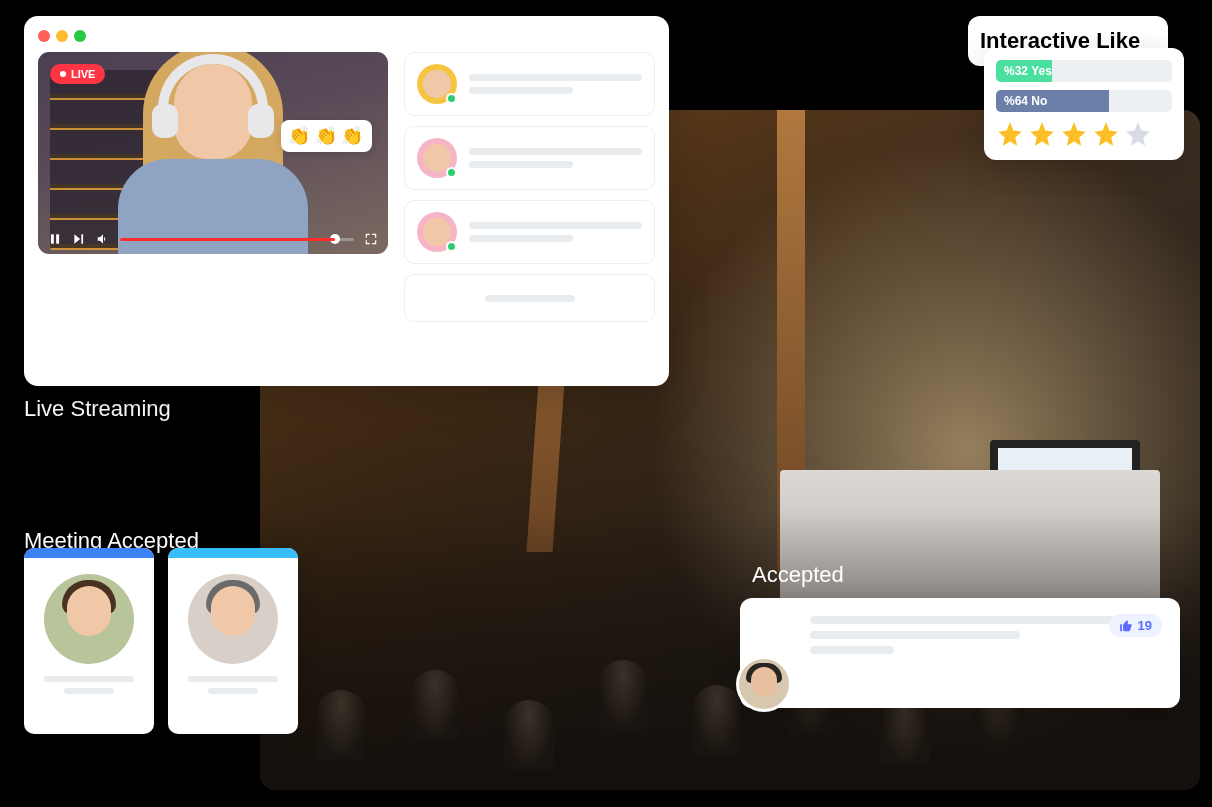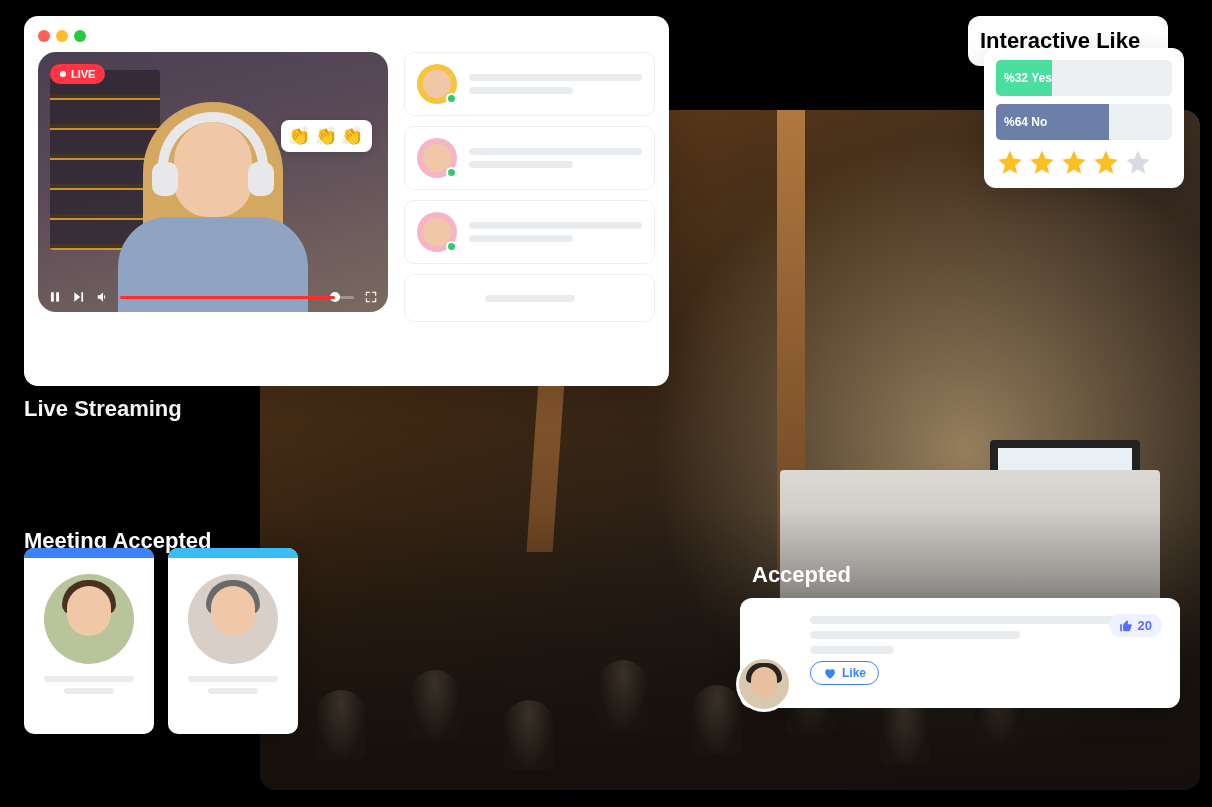--- a/index.html
+++ b/index.html
@@ -55,22 +55,22 @@
 }
 .traffic { display: flex; gap: 6px; margin-bottom: 10px; }
 .dot { width: 12px; height: 12px; border-radius: 50%; }
 .dot.red { background: #ff5f56; }
 .dot.yellow { background: #ffbd2e; }
 .dot.green { background: #27c93f; }
 
 .stream-body { display: flex; gap: 16px; }
 .video-area {
   width: 350px;
-  height: 260px;
-  border-radius: 18px;
+  height: 202px;
+  border-radius: 11px;
   position: relative;
   overflow: hidden;
   background: linear-gradient(165deg, #4a3f52 0%, #5a4a58 40%, #7a6a60 100%);
 }
 .shelves { position:absolute; top:18px; left:12px; width:110px; height:180px; background:repeating-linear-gradient(180deg,#2d2530 0 24px,#3d2f1a 24px 28px,#e8a030 28px 30px); border-radius:3px; opacity:.8;}
 .presenter {
   position:absolute; bottom:0; left:50%; transform:translateX(-50%);
   width:210px; height:220px;
 }
 .presenter .hair { position:absolute; top:10px; left:50%; transform:translateX(-50%); width:140px; height:170px; background:#d4a860; border-radius:70px 70px 40px 40px; }
@@ -106,21 +106,21 @@
 }
 .avatar { width:40px; height:40px; border-radius:50%; position:relative; flex-shrink:0; }
 .avatar .face-mini { position:absolute; inset:6px; background:#f0c8a8; border-radius:50%; }
 .status-dot { position:absolute; bottom:0; right:0; width:11px; height:11px; border-radius:50%; background:#2ecc71; border:2px solid #fff; }
 .plines { flex:1; display:flex; flex-direction:column; gap:6px; }
 .pline { height:7px; background:#e9ecef; border-radius:4px; }
 .pline.short { width:60%; }
 .participant.empty { height:48px; justify-content:center; }
 
 .label {
-  position:absolute; color:#fff; font-size:22px; font-weight:700;
+  position:absolute; color:#fff; font-size:22px; font-weight:400;
 }
 .label.stream { top:396px; left:24px; }
 .label.meeting { top:512px; left:24px;margin-top:16px; }
 .label.polls { top:16px; right:44px; color:#000; font-weight:600; }
 .label.questions { top:562px; left:752px; color:#fff; }
 
 
 .meeting-cards { position:absolute; top:548px; left:24px; display:flex; gap:14px; }
 .mcard { width:130px; height:186px; background:#fff; border-radius:10px; overflow:hidden; box-shadow:0 6px 20px rgba(0,0,0,.2); }
 .mcard .bar { height:10px; }
@@ -131,21 +131,21 @@
 .mcard .bigavatar .hr { position:absolute; top:6px; left:50%; transform:translateX(-50%); width:54px; height:34px; border-radius:28px 28px 10px 10px; }
 .mcard .mlines { padding:0 20px; display:flex; flex-direction:column; gap:6px; align-items:center; }
 .mcard .mlines div { height:6px; background:#e9ecef; border-radius:3px; width:100%; }
 .mcard .mlines div:last-child { width:55%; }
 
 
 .polls {
   position:absolute; top:48px; right:28px; width:200px; background:#fff;
   border-radius:12px; padding:12px; box-shadow:0 8px 30px rgba(0,0,0,.15);
 }
-.poll-row { height:36px; background:#edf0f2; border-radius:5px; position:relative; margin-bottom:8px; overflow:hidden; display:flex; align-items:center; }
+.poll-row { height:22px; background:#edf0f2; border-radius:5px; position:relative; margin-bottom:8px; overflow:hidden; display:flex; align-items:center; }
 .poll-fill { position:absolute; left:0; top:0; bottom:0; }
 .poll-fill.yes { width:32%; background:#4ade9f; }
 .poll-fill.no { width:64%; background:#6b7fa8; }
 .poll-label { position:relative; font-size:12px; font-weight:600; color:#fff; padding-left:8px; z-index:1; }
 .poll-row.no .poll-label { color:#fff; }
 .stars { display:flex; gap:4px; margin-top:6px; }
 .star { width:28px; height:28px; }
 .star svg { width:100%; height:100%; }
 
 
@@ -332,28 +332,20 @@
 
 <div class="qcard">
   <div class="qavatar">
       <div class="hr"></div>
       <div class="hd"></div>
     </div>
   <div class="like-count">
     <svg width="14" height="14" viewBox="0 0 24 24" fill="#5b6bff">
         <path d="M2 21h3V9H2v12zM22 11c0-1.1-.9-2-2-2h-5.3l.8-4-.1-.5c0-.4-.2-.8-.4-1.1L14 2 7.6 8.6C7.2 9 7 9.5 7 10v9c0 1.1.9 2 2 2h8c.8 0 1.5-.5 1.8-1.2l2.1-7c.1-.3.1-.5.1-.8z"></path>
       </svg>
-    <span>20</span>
+    <span>19</span>
   </div>
   <div class="qlines">
       <div></div>
       <div></div>
       <div></div>
     </div>
-  <div class="qactions">
-    <button class="like-btn">
-      <svg width="13" height="13" viewBox="0 0 24 24" fill="#3b82f6">
-          <path d="M12 21s-8-6-8-12a5 5 0 019-3 5 5 0 019 3c0 6-8 12-8 12z"></path>
-        </svg>
-      <span>Like</span>
-    </button>
-  </div>
 </div>
 
 </body></html>

